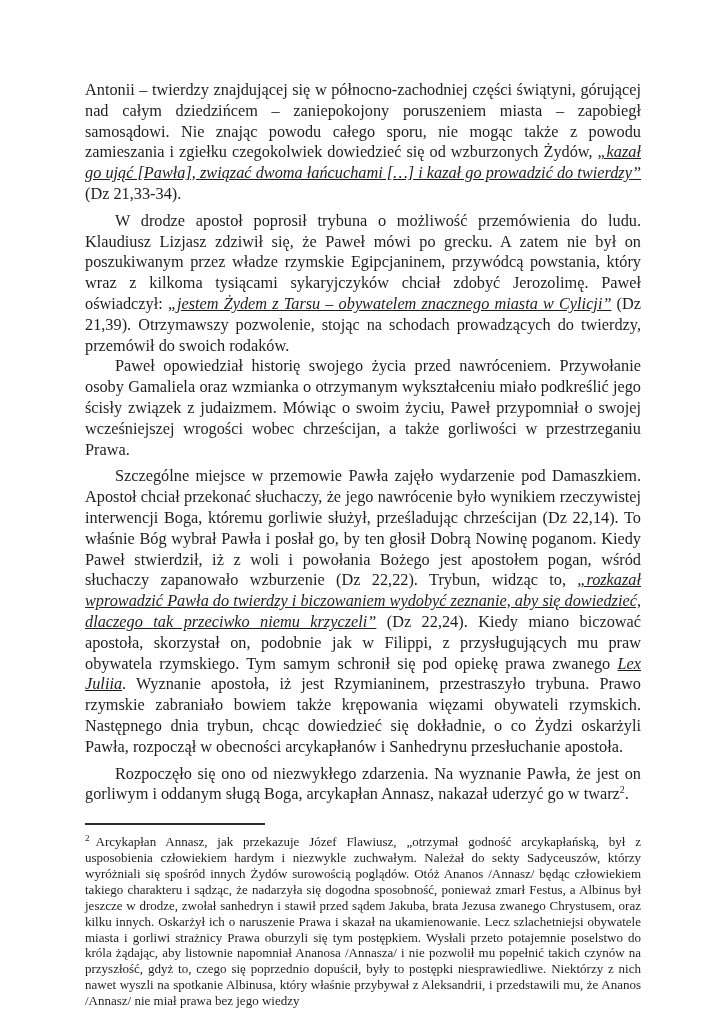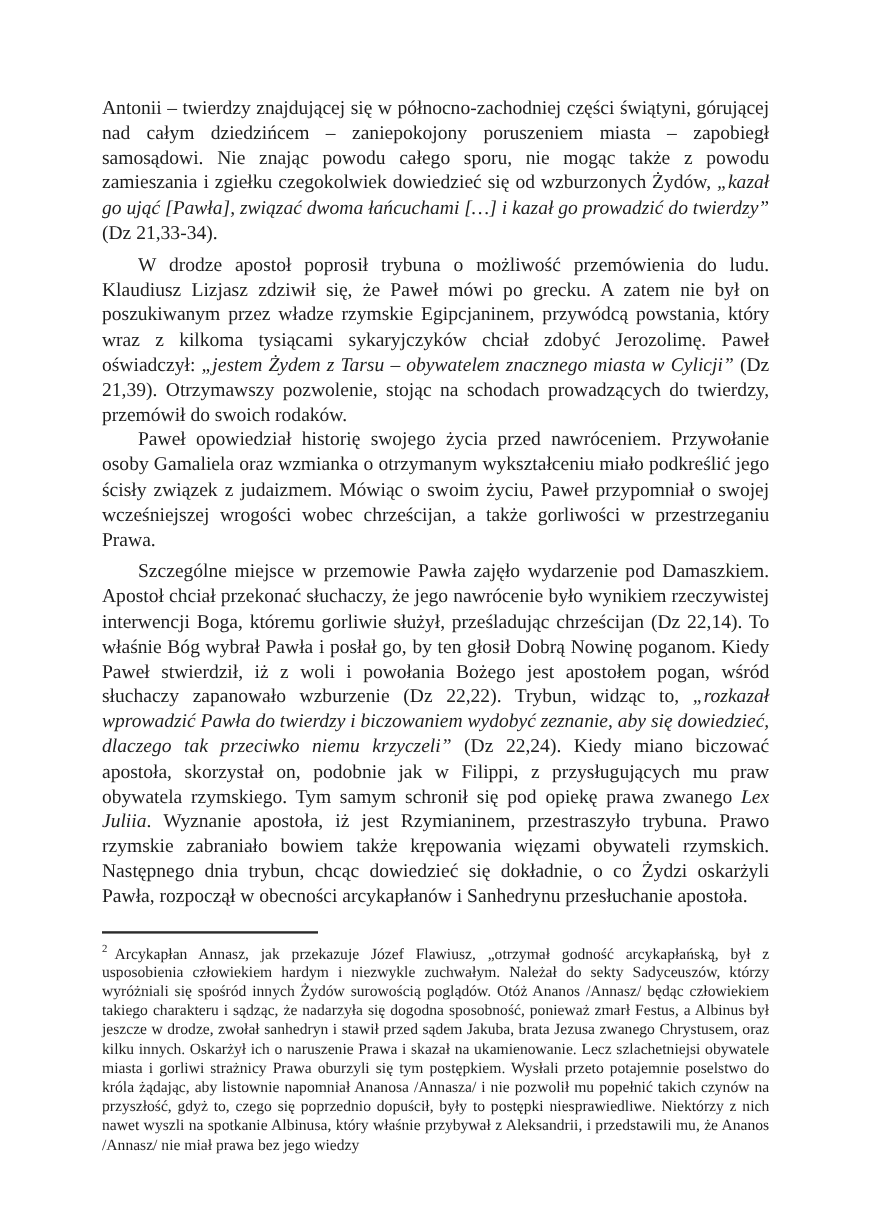--- a/index.html
+++ b/index.html
@@ -30,20 +30,21 @@
     margin: 0;
   }
   p.main.gap {
     margin-top: 6px;
   }
   .indent {
     text-indent: 30px;
   }
   .it {
     font-style: italic;
+    text-decoration: underline;
   }
   h3.heading {
     font-size: 16.5px;
     font-weight: bold;
     font-style: italic;
     margin: 20px 0 9px 30px;
     line-height: 20.8px;
   }
   sup.fn-ref {
     font-size: 10px;
@@ -78,19 +79,20 @@
 
     <p class="main"><span>Antonii – twierdzy znajdującej się w północno-zachodniej części świątyni, górującej nad całym dziedzińcem – zaniepokojony poruszeniem miasta – zapobiegł samosądowi. Nie znając powodu całego sporu, nie mogąc także z powodu zamieszania i zgiełku czegokolwiek dowiedzieć się od wzburzonych Żydów, </span><span class="it">„kazał go ująć [Pawła], związać dwoma łańcuchami […] i kazał go prowadzić do twierdzy”</span><span> (Dz 21,33-34).</span></p>
 
     <p class="main indent gap"><span>W drodze apostoł poprosił trybuna o możliwość przemówienia do ludu. Klaudiusz Lizjasz zdziwił się, że Paweł mówi po grecku. A zatem nie był on poszukiwanym przez władze rzymskie Egipcjaninem, przywódcą powstania, który wraz z kilkoma tysiącami sykaryjczyków chciał zdobyć Jerozolimę. Paweł oświadczył: </span><span class="it">„jestem Żydem z Tarsu – obywatelem znacznego miasta w Cylicji”</span><span> (Dz 21,39). Otrzymawszy pozwolenie, stojąc na schodach prowadzących do twierdzy, przemówił do swoich rodaków.</span></p>
 
 
     <p class="main indent"><span>Paweł opowiedział historię swojego życia przed nawróceniem. Przywołanie osoby Gamaliela oraz wzmianka o otrzymanym wykształceniu miało podkreślić jego ścisły związek z judaizmem. Mówiąc o swoim życiu, Paweł przypomniał o swojej wcześniejszej wrogości wobec chrześcijan, a także gorliwości w przestrzeganiu Prawa.</span></p>
 
     <p class="main indent gap"><span>Szczególne miejsce w przemowie Pawła zajęło wydarzenie pod Damaszkiem. Apostoł chciał przekonać słuchaczy, że jego nawrócenie było wynikiem rzeczywistej interwencji Boga, któremu gorliwie służył, prześladując chrześcijan (Dz 22,14). To właśnie Bóg wybrał Pawła i posłał go, by ten głosił Dobrą Nowinę poganom. Kiedy Paweł stwierdził, iż z woli i powołania Bożego jest apostołem pogan, wśród słuchaczy zapanowało wzburzenie (Dz 22,22). Trybun, widząc to, </span><span class="it">„rozkazał wprowadzić Pawła do twierdzy i biczowaniem wydobyć zeznanie, aby się dowiedzieć, dlaczego tak przeciwko niemu krzyczeli”</span><span> (Dz 22,24). Kiedy miano biczować apostoła, skorzystał on, podobnie jak w Filippi, z przysługujących mu praw obywatela rzymskiego. Tym samym schronił się pod opiekę prawa zwanego </span><span class="it">Lex Juliia</span><span>. Wyznanie apostoła, iż jest Rzymianinem, przestraszyło trybuna. Prawo rzymskie zabraniało bowiem także krępowania więzami obywateli rzymskich. Następnego dnia trybun, chcąc dowiedzieć się dokładnie, o co Żydzi oskarżyli Pawła, rozpoczął w obecności arcykapłanów i Sanhedrynu przesłuchanie apostoła.</span></p>
 
+    <p class="main indent gap"><span>Rozpoczęło się ono od niezwykłego zdarzenia. Na wyznanie Pawła, że jest on gorliwym i oddanym sługą Boga, arcykapłan Annasz, nakazał uderzyć go w twarz</span><sup class="fn-ref">2</sup><span>.</span></p>
 
     <hr class="fn-sep">
 
     <p class="footnote"><sup class="fn-marker">2</sup><span>Arcykapłan Annasz, jak przekazuje Józef Flawiusz, „otrzymał godność arcykapłańską, był z usposobienia człowiekiem hardym i niezwykle zuchwałym. Należał do sekty Sadyceuszów, którzy wyróżniali się spośród innych Żydów surowością poglądów. Otóż Ananos /Annasz/ będąc człowiekiem takiego charakteru i sądząc, że nadarzyła się dogodna sposobność, ponieważ zmarł Festus, a Albinus był jeszcze w drodze, zwołał sanhedryn i stawił przed sądem Jakuba, brata Jezusa zwanego Chrystusem, oraz kilku innych. Oskarżył ich o naruszenie Prawa i skazał na ukamienowanie. Lecz szlachetniejsi obywatele miasta i gorliwi strażnicy Prawa oburzyli się tym postępkiem. Wysłali przeto potajemnie poselstwo do króla żądając, aby listownie napomniał Ananosa /Annasza/ i nie pozwolił mu popełnić takich czynów na przyszłość, gdyż to, czego się poprzednio dopuścił, były to postępki niesprawiedliwe. Niektórzy z nich nawet wyszli na spotkanie Albinusa, który właśnie przybywał z Aleksandrii, i przedstawili mu, że Ananos /Annasz/ nie miał prawa bez jego wiedzy</span></p>
 
   </div>
 </div>
 
 </body></html>

